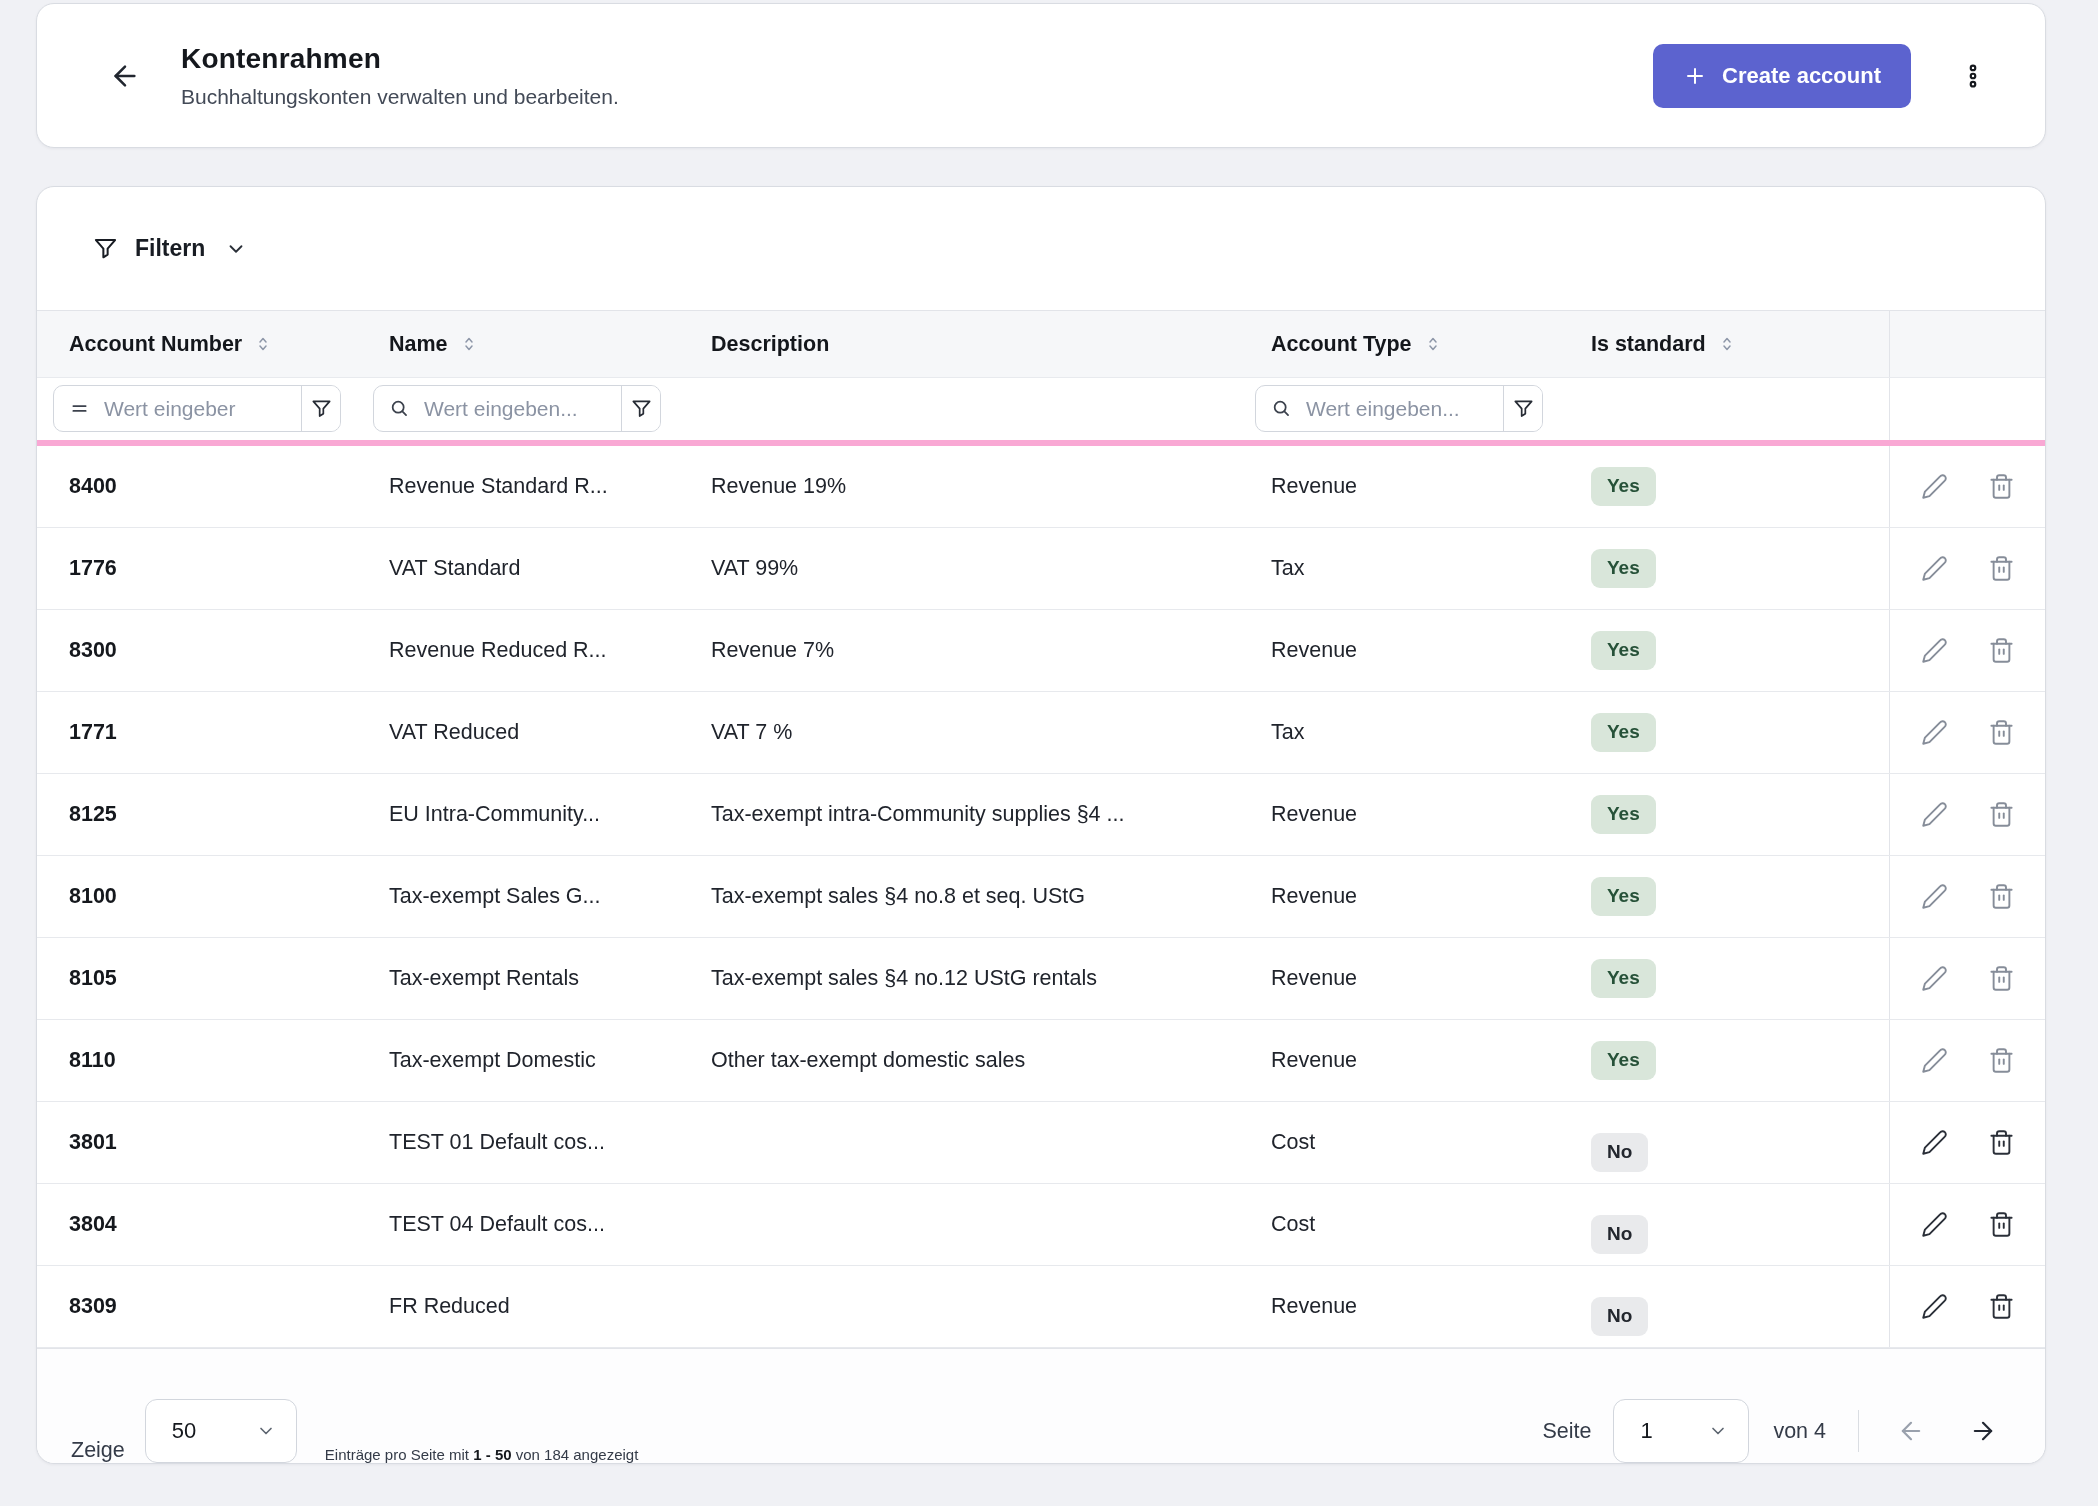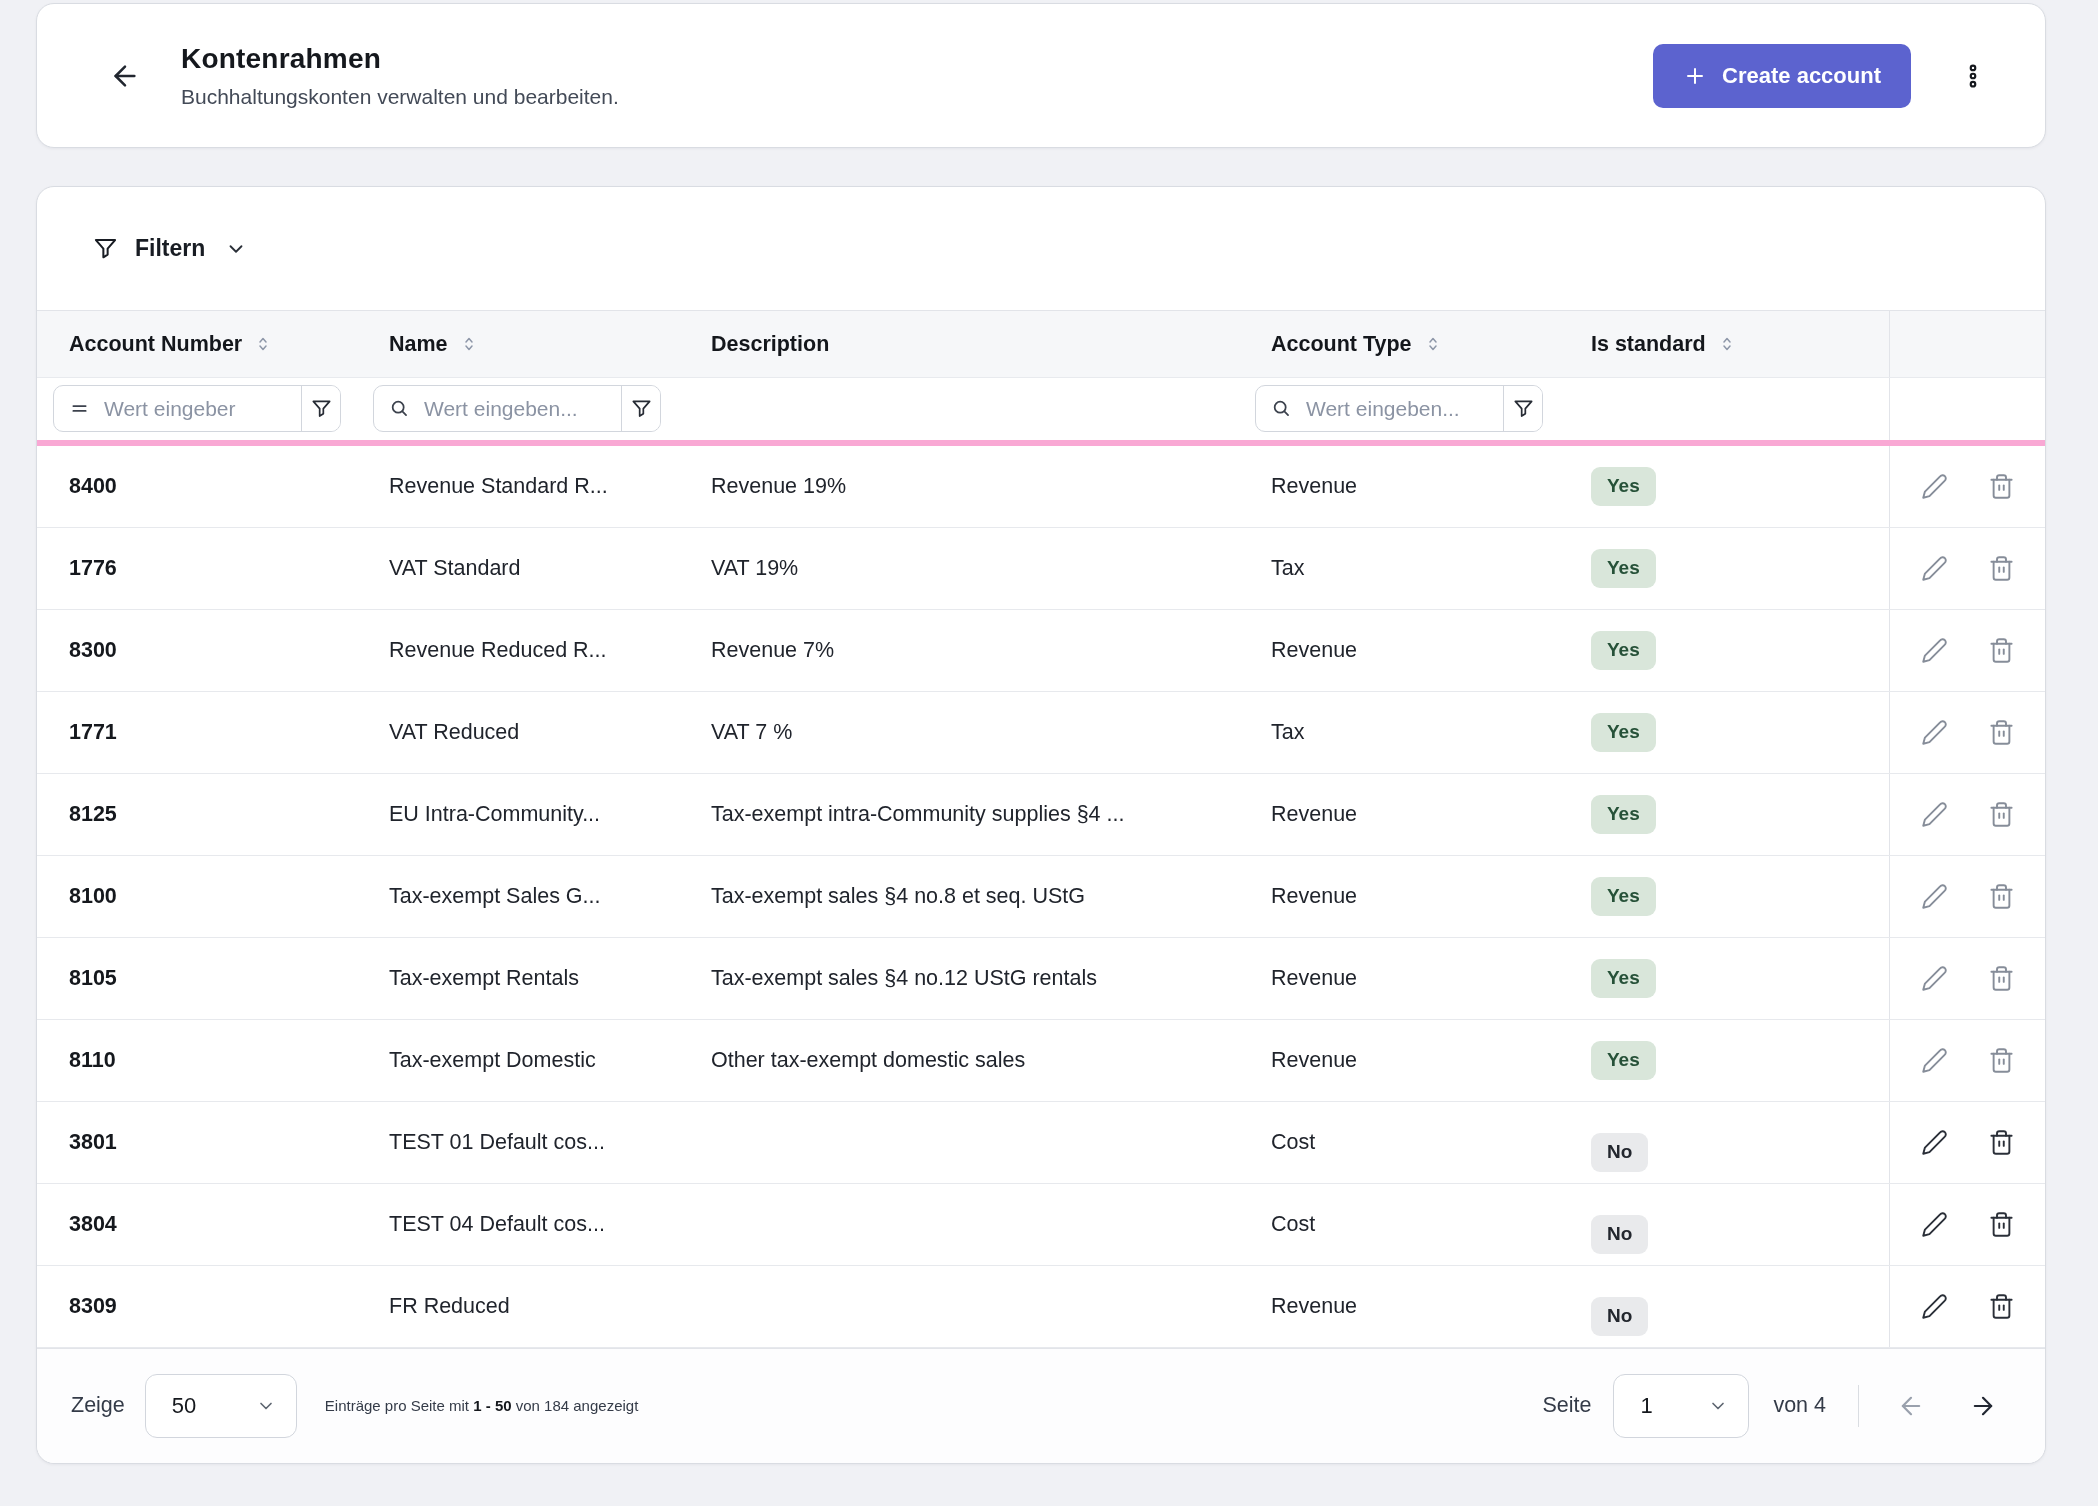--- a/index.html
+++ b/index.html
@@ -105,21 +105,21 @@
 
   .icon-btn {
     background: none; border: none; cursor: pointer; padding: 4px;
     display: flex; align-items: center; justify-content: center; color: #2a2f38;
   }
   .icon-btn.muted { color: #868d99; }
 
   
   .tfoot {
     height: 116px; border-top: 1px solid #e2e4e9; background: #fdfdfe;
-    display: flex; align-items: center; padding: 0 40px 0 34px;
+    display: flex; align-items: flex-end; padding: 0 40px 0 34px;
     border-radius: 0 0 18px 18px;
   }
   .foot-label { font-size: 21.5px; color: #343b48; }
   .select-box {
     display: flex; align-items: center; justify-content: space-between;
     height: 64px; border: 1px solid #d2d6dd; border-radius: 12px; background: #fff;
     cursor: pointer; padding: 0 20px 0 26px; gap: 18px;
   }
   .select-box .sel-val { font-size: 22px; color: #15181d; }
   .select-box .chev { color: #5d6570; }
@@ -338,21 +338,21 @@
   </div>
 
   <div class="grid-row trow">
     <div class="td td-num">
             <span>1776</span>
           </div>
     <div class="td">
             <span>VAT Standard</span>
           </div>
     <div class="td">
-            <span>VAT 19%</span>
+            <span>VAT 99%</span>
           </div>
     <div class="td">
             <span>Tax</span>
           </div>
     <div class="td">
             <span class="badge badge-yes">Yes</span>
           </div>
     <div class="td td-actions">
       <button class="icon-btn muted">
         <span>

